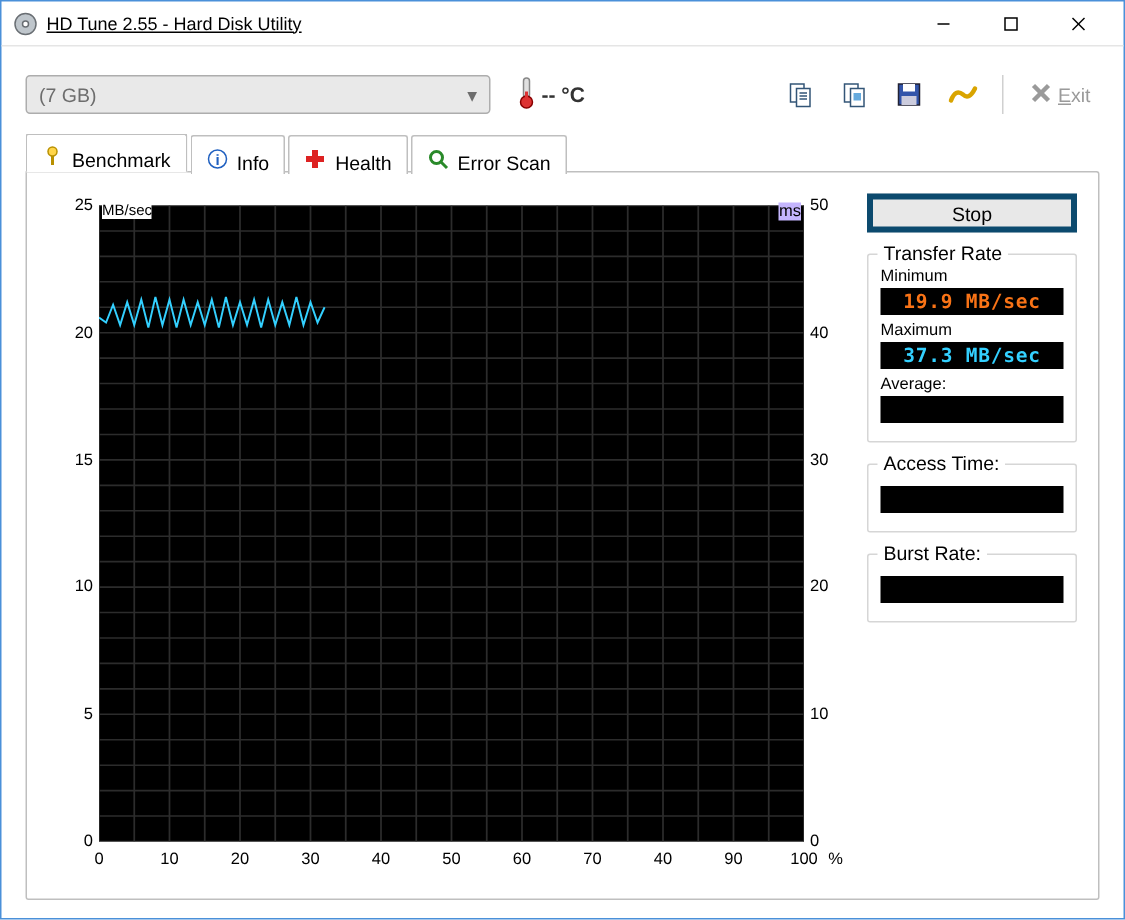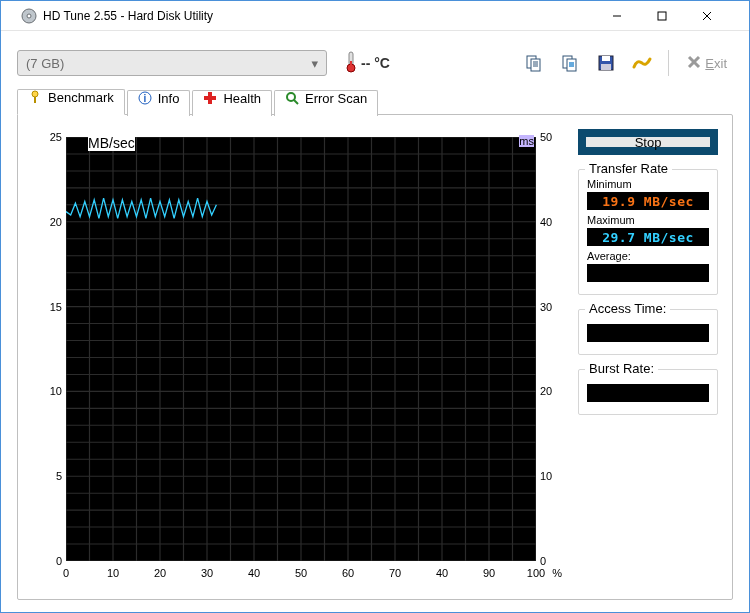--- a/index.html
+++ b/index.html
@@ -1,54 +1,54 @@
 <!DOCTYPE html>
 <html><head>
 <meta charset="utf-8">
 <style>
   * { box-sizing: border-box; font-family: "Segoe UI", Tahoma, sans-serif; }
   body { margin:0; background:#fff; }
   .window { width:750px; height:613px; border:1px solid #4a90d9; background:#fff; position:relative; }
-  .titlebar { height:30px; display:flex; align-items:center; padding:0 20px; border-bottom:1px solid #e5e5e5; }
+  .titlebar { height:30px; display:flex; align-items:center; padding:0 8px; border-bottom:1px solid #e5e5e5;text-decoration:underline; }
   .titlebar .icon { width:16px; height:16px; margin-right:6px; }
   .titlebar .title { flex:1; font-size:12px; color:#000; }
   .wbtns { display:flex; }
   .wbtn { width:45px; height:29px; display:flex; align-items:center; justify-content:center; color:#000; }
   .client { padding:8px 10px 4px 10px; }
   .toolbar { height:40px; display:flex; align-items:center; gap:8px; margin:4px 6px 6px 6px;}
   .drive-select { flex:0 0 310px; height:26px; border:1px solid #adadad; border-radius:3px; background:#e9e9e9; display:flex; align-items:center; padding:0 8px; color:#6d6d6d; font-size:13px; position:relative;gap:16px; }
   .drive-select .chev { margin-left:auto; color:#6d6d6d; }
   .temp { display:flex; align-items:center; gap:4px; font-size:14px; font-weight:bold; color:#333; margin-left:10px;}
   .spacer { flex:1; }
   .tbtn { width:28px; height:28px; display:flex; align-items:center; justify-content:center; }
   .divider { width:1px; height:26px; background:#d0d0d0; margin:0 4px; }
   .exitbtn { display:flex; align-items:center; gap:4px; color:#9a9a9a; font-size:13px; padding:0 6px;}
   .exitbtn .u { text-decoration:underline; }
   .tabs-wrap { margin:0 6px; position:relative; }
   .tabstrip { display:flex; gap:2px; position:relative; z-index:2; }
-  .tab { height:26px; padding:0 10px; display:flex; align-items:flex-start; gap:6px; font-size:13px; border:1px solid #bfbfbf; border-bottom:none; background:#fff; border-radius:2px 2px 0 0; position:relative; }
+  .tab { height:26px; padding:0 10px; display:flex; align-items:flex-end; gap:6px; font-size:13px; border:1px solid #bfbfbf; border-bottom:none; background:#fff; border-radius:2px 2px 0 0; position:relative; }
   .tab.inactive { background:#fff; top:1px;}
   .tab.active { background:#fff; border-bottom:1px solid #fff; top:0;}
   .tabpage { border:1px solid #bfbfbf; border-radius:0 2px 2px 2px; margin-top:-1px; padding:14px 14px 10px 14px; height:486px; position:relative; z-index:1; background:#fff;}
   .content { display:flex; gap:12px; height:100%; }
   .chartcol { flex:1; position:relative; }
   .sidecol { width:140px; display:flex; flex-direction:column; gap:8px; }
-  .stopbtn { height:26px; border:8px solid #0c4a6e; background:#e8e8e8; font-size:13px; display:flex; align-items:center; justify-content:center; }
+  .stopbtn { height:26px; border:4px solid #0c4a6e; background:#e8e8e8; font-size:13px; display:flex; align-items:center; justify-content:center; }
   .group { border:1px solid #d6d6d6; border-radius:2px; padding:6px 8px 8px 8px; position:relative; margin-top:6px;}
   .group-title { position:absolute; top:-9px; left:6px; background:#fff; padding:0 4px; font-size:13px; }
   .metric-label { font-size:11px; margin-top:2px; margin-bottom:2px;}
   .metric-val { height:18px; background:#000; color:#fff; font-family:monospace; font-size:13px; font-weight:bold; display:flex; align-items:center; justify-content:center; letter-spacing:0.5px; margin-bottom:4px;}
   .metric-val.min { color:#f97316; }
   .metric-val.max { color:#33d0ff; }
   .chart-area { position:absolute; left:34px; top:8px; right:30px; bottom:28px; }
   .plot { width:100%; height:100%; background:#000; position:relative; }
   .ylabel-l { position:absolute; font-size:11px; text-align:right; width:28px; left:-32px; transform:translateY(-50%);}
   .ylabel-r { position:absolute; font-size:11px; text-align:left; width:26px; right:-30px; transform:translateY(-50%);}
   .xlabel { position:absolute; font-size:11px; bottom:-18px; transform:translateX(-50%);}
-  .unit-l { position:absolute; top:-2px; left:4px; font-size:14px; color:#000; background:transparent;margin-left:20px;}
+  .unit-l { position:absolute; top:-2px; left:4px; font-size:10px; color:#000; background:transparent;}
   .unit-r { position:absolute; top:-2px; right:4px; font-size:11px; color:#000;}
   .unit-x { position:absolute; bottom:-18px; right:-26px; font-size:11px;}
   svg.grid, svg.series { position:absolute; inset:0; width:100%; height:100%; }
   .spark { stroke:#33d0ff; stroke-width:1.3; fill:none; }
 </style>
 </head>
 <body>
 
 <div class="window">
   <div class="titlebar">
@@ -254,21 +254,21 @@
           </div>
 
           <div class="sidecol">
             <div class="stopbtn">Stop</div>
 
             <div class="group">
               <span class="group-title">Transfer Rate</span>
               <div class="metric-label">Minimum</div>
               <div class="metric-val min">19.9 MB/sec</div>
               <div class="metric-label">Maximum</div>
-              <div class="metric-val max">29.7 MB/sec</div>
+              <div class="metric-val max">37.3 MB/sec</div>
               <div class="metric-label">Average:</div>
               <div class="metric-val"></div>
             </div>
 
             <div class="group">
               <span class="group-title">Access Time:</span>
               <div class="metric-val" style="margin-top:8px"></div>
             </div>
             <div class="group">
               <span class="group-title">Burst Rate:</span>

